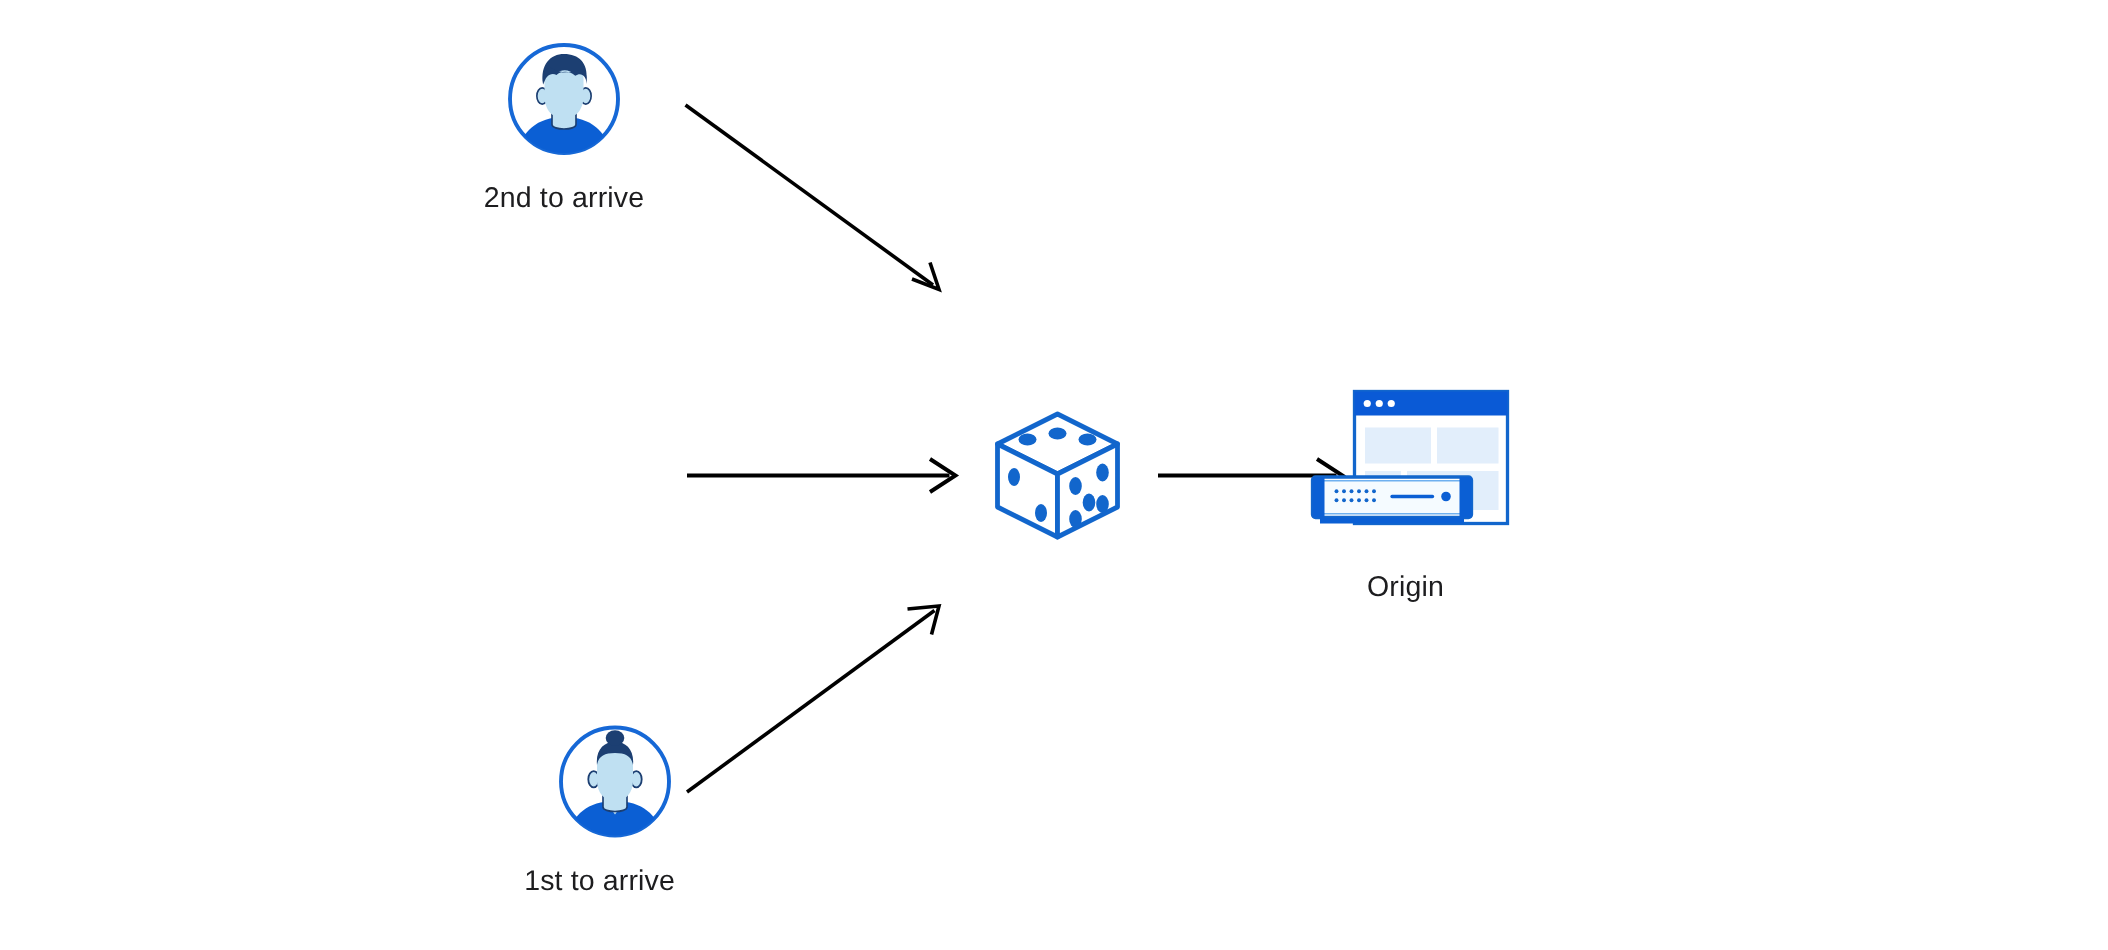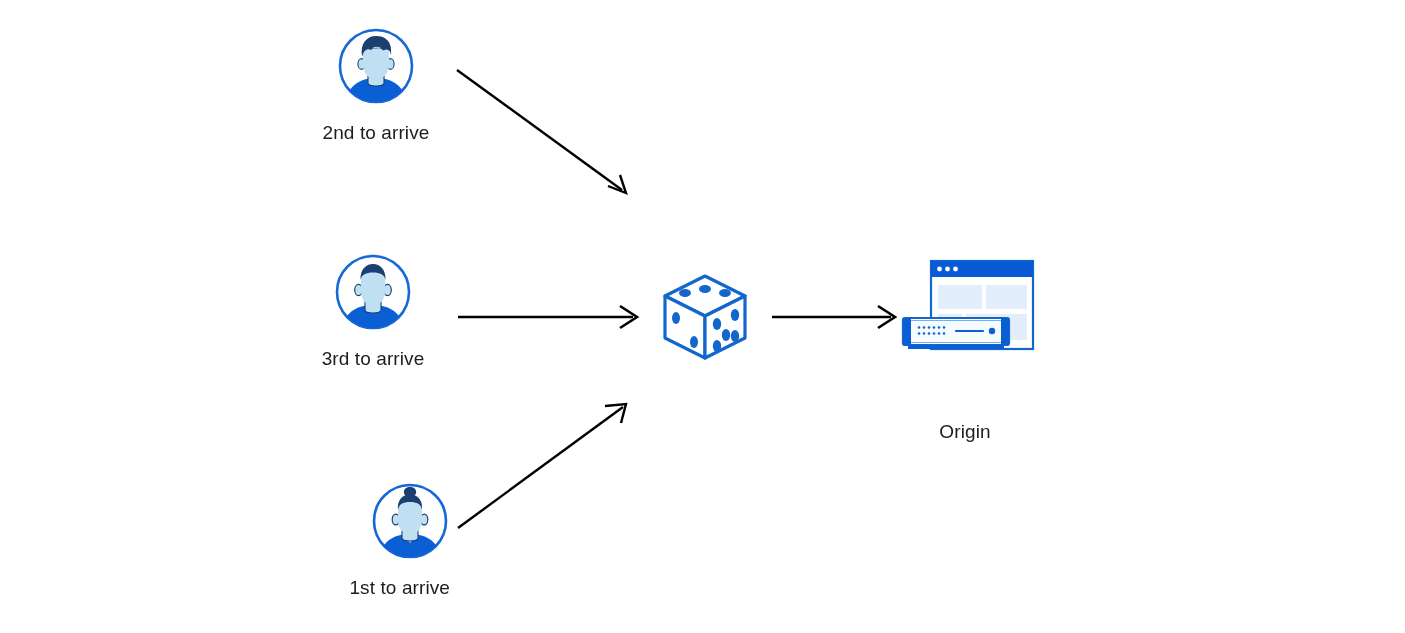--- a/index.html
+++ b/index.html
@@ -41,21 +41,21 @@
   .origin-node { width: 200px; }
   .origin-node .node-label { margin-top: 16px; }
 
   .dice-node { width: 120px; }
 
   
   #node-person-2nd { left: 296px; top: 26px; }
   #node-person-3rd { left: 293px; top: 252px; }
   #node-person-1st { left: 290px; top: 481px; align-items: flex-end; }
   #node-dice      { left: 645px; top: 262px; }
-  #node-origin    { left: 865px; top: 256px; gap: 40px; }
+  #node-origin    { left: 837px; top: 256px; }
 
   .arrow-layer {
     position: absolute;
     left: 0; top: 0;
     width: 1405px;
     height: 633px;
     pointer-events: none;
   }
   svg { display: block; overflow: visible; }
 </style>
@@ -110,42 +110,20 @@
           <path d="M27 27 C27 18 33 14 40 14 C47 14 53 18 53 27 L53 38 C53 48 47 53 40 53 C33 53 27 48 27 38 Z" fill="#bfe0f2"></path>
 
           <path d="M26 30 C24 17 31 10 40 10 C50 10 56 16 55 27 C54 23 50 22 47 24 C44 20 38 20 35 23 C32 21 28 23 27 27 Z" fill="#1c3f72"></path>
           <path d="M26.4 30.5 C25 24 27 20 31 19 C36 23 46 23 52 20 C55 22 55.6 26 55 30 C55 24 51 22 47.5 24.5 C44 21 38 21 35 24 C31.5 22 27.5 24.5 26.4 30.5 Z" fill="#1c3f72"></path>
         </g>
       </svg>
     </div>
     <div class="node-label">2nd to arrive</div>
   </div>
 
-  <div class="node avatar-node" id="node-person-3rd">
-    <div>
-      <svg width="80" height="80" viewBox="0 0 80 80" xmlns="http://www.w3.org/2000/svg">
-        <defs>
-          <clipPath id="clip3rd">
-              <circle cx="40" cy="40" r="36"></circle>
-            </clipPath>
-        </defs>
-        <circle cx="40" cy="40" r="36" fill="#ffffff" stroke="#1668d6" stroke-width="2.6"></circle>
-        <g clip-path="url(#clip3rd)">
-          <path d="M40 53 C20 53 10 64 8 80 L72 80 C70 64 60 53 40 53 Z" fill="#0b5fd4"></path>
-          <path d="M32 45 h16 v13 c0 4 -16 4 -16 0 z" fill="#bfe0f2" stroke="#1c3f72" stroke-width="1.1"></path>
-          <ellipse cx="25.5" cy="38" rx="3.8" ry="5.6" fill="#bfe0f2" stroke="#1c3f72" stroke-width="1.2"></ellipse>
-          <ellipse cx="54.5" cy="38" rx="3.8" ry="5.6" fill="#bfe0f2" stroke="#1c3f72" stroke-width="1.2"></ellipse>
-          <path d="M28 27 C28 18 33 14 40 14 C47 14 52 18 52 27 L52 39 C52 48 47 53 40 53 C33 53 28 48 28 39 Z" fill="#bfe0f2"></path>
-
-          <path d="M27.5 28 C27 18 32.5 12 40 12 C47.5 12 53 18 52.5 28 C51.5 22.5 47 20.5 40 20.5 C33 20.5 28.5 22.5 27.5 28 Z" fill="#1c3f72"></path>
-        </g>
-      </svg>
-    </div>
-    <div class="node-label">3rd to arrive</div>
-  </div>
 
   <div class="node avatar-node" id="node-person-1st">
     <div>
       <svg width="80" height="80" viewBox="0 0 80 80" xmlns="http://www.w3.org/2000/svg">
         <defs>
           <clipPath id="clip1st">
               <circle cx="40" cy="40" r="36"></circle>
             </clipPath>
         </defs>
         <circle cx="40" cy="40" r="36" fill="#ffffff" stroke="#1668d6" stroke-width="2.6"></circle>

